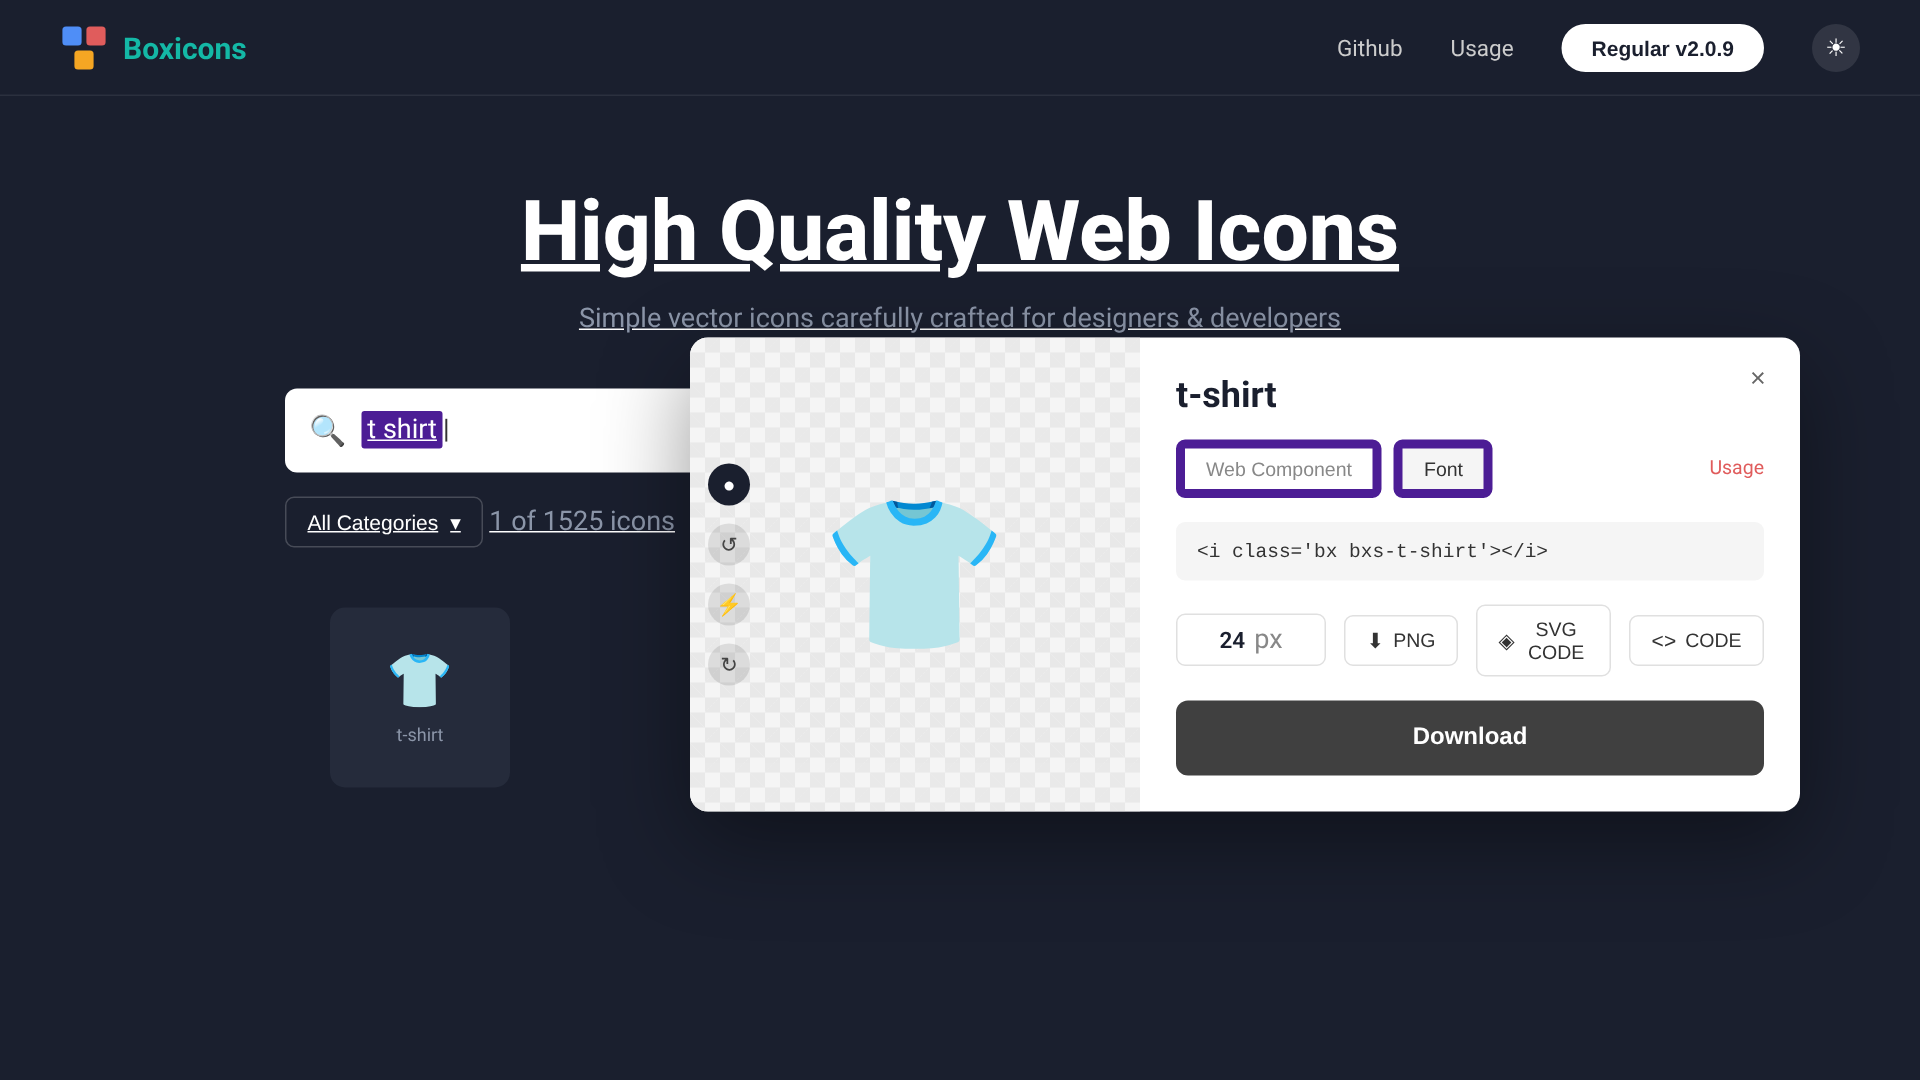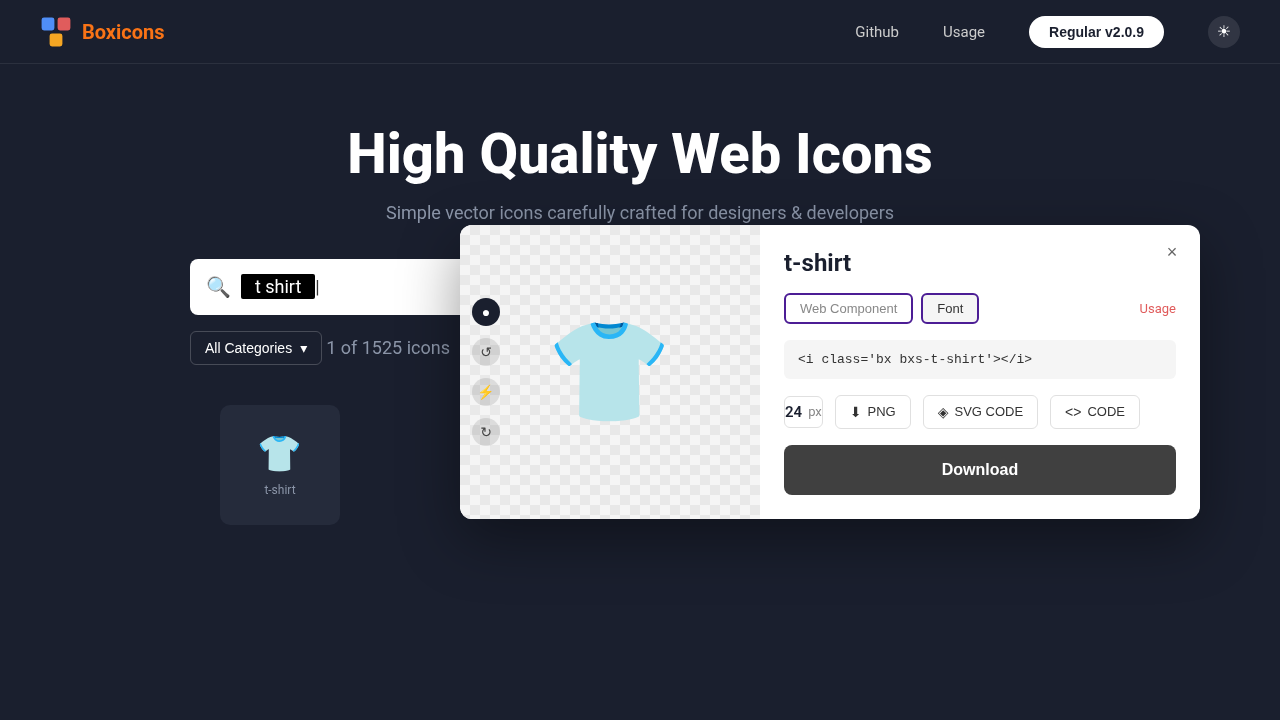--- a/index.html
+++ b/index.html
@@ -26,26 +26,26 @@
       align-items: center;
       gap: 10px;
     }
     .logo-icon {
       width: 32px;
       height: 32px;
     }
     .logo-text {
       font-size: 20px;
       font-weight: 700;
-      color: #f97316;
+      color: #14b8a6;
     }
     .nav-links {
       display: flex;
       align-items: center;
-      gap: 44px;
+      gap: 32px;
     }
     .nav-link {
       color: #ccc;
       font-size: 15px;
       cursor: pointer;
       text-decoration: none;
     }
     .download-btn {
       background: #fff;
       color: #1a1f2e;
@@ -67,20 +67,21 @@
       align-items: center;
       justify-content: center;
       color: #fff;
       font-size: 16px;
     }
 
     
     .hero {
       text-align: center;
       padding: 60px 40px 40px;
+      text-decoration: underline;
     }
     .hero-title {
       font-size: 56px;
       font-weight: 800;
       color: #fff;
       line-height: 1.1;
       margin-bottom: 16px;
     }
     .hero-subtitle {
       font-size: 18px;
@@ -106,23 +107,23 @@
     .search-icon-wrap {
       color: #666;
       font-size: 20px;
     }
     .search-input-wrapper {
       flex: 1;
       display: flex;
       align-items: center;
     }
     .search-highlight {
-      background: #000000;
-      color: #fff;
-      padding: 2px 14px;
+      background: #4c1d95;
+      color: #fff;
+      padding: 2px 4px;
       border-radius: 2px;
       font-size: 18px;
     }
     .search-cursor {
       color: #333;
       font-size: 18px;
     }
     .search-clear {
       color: #999;
       cursor: pointer;
@@ -303,21 +304,21 @@
       display: flex;
       align-items: center;
       gap: 8px;
       margin-bottom: 16px;
     }
     .detail-tab {
       padding: 6px 14px;
       border-radius: 6px;
       font-size: 13px;
       cursor: pointer;
-      border: 2px solid #4c1d95;
+      border: 6px solid #4c1d95;
       background: transparent;
       color: #888;
     }
     .detail-tab.active {
       background: #f5f5f5;
       color: #333;
     }
     .detail-usage-link {
       margin-left: auto;
       color: #e05c5c;
@@ -339,28 +340,28 @@
       align-items: center;
       gap: 12px;
       margin-bottom: 16px;
     }
     .px-input-group {
       display: flex;
       align-items: center;
       gap: 6px;
       border: 1px solid #e0e0e0;
       border-radius: 6px;
-      padding: 6px 0;
+      padding: 6px 28px;
     }
     .px-value {
       font-size: 15px;
       font-weight: 600;
     }
     .px-label {
-      font-size: 13px;
+      font-size: 18px;
       color: #888;
     }
     .action-btn {
       display: flex;
       align-items: center;
       gap: 6px;
       padding: 8px 14px;
       border: 1px solid #e0e0e0;
       border-radius: 6px;
       background: transparent;

